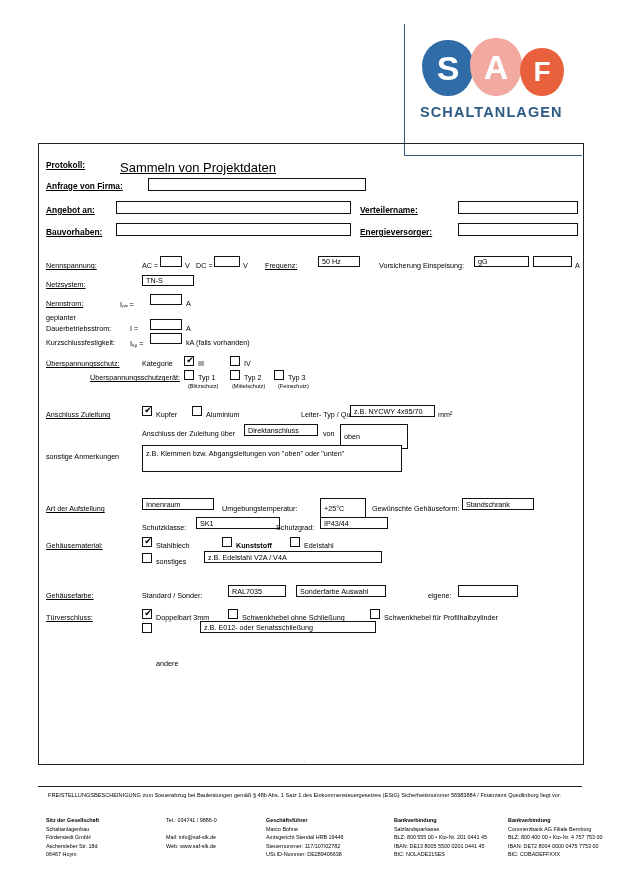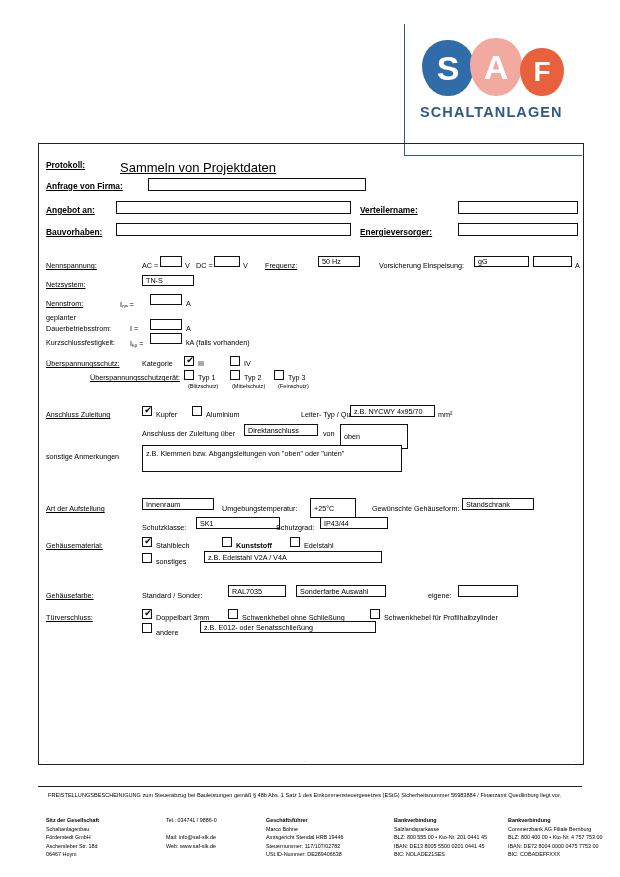--- a/index.html
+++ b/index.html
@@ -145,21 +145,21 @@
   <div class="fld" style="left:244px;top:424px;width:74px;height:12px;">Direktanschluss</div>
   <div class="lbl" style="left:323px;top:429px;">von</div>
   <div class="fld" style="left:340px;top:424px;width:68px;height:25px;">oben</div>
 
   <div class="lbl" style="left:46px;top:452px;">sonstige Anmerkungen</div>
   <div class="fld" style="left:142px;top:445px;width:260px;height:27px;align-items:flex-start;padding-top:3px;">z.B. Klemmen bzw. Abgangsleitungen von "oben" oder "unten"</div>
 
   <div class="lbl ul" style="left:46px;top:504px;">Art der Aufstellung</div>
   <div class="fld" style="left:142px;top:498px;width:72px;height:12px;">Innenraum</div>
   <div class="lbl" style="left:222px;top:504px;">Umgebungstemperatur:</div>
-  <div class="fld" style="left:310px;top:498px;width:46px;height:20px;">+25°C</div>
+  <div class="fld" style="left:320px;top:498px;width:46px;height:20px;">+25°C</div>
   <div class="lbl" style="left:372px;top:504px;">Gewünschte Gehäuseform:</div>
   <div class="fld" style="left:462px;top:498px;width:72px;height:12px;">Standschrank</div>
 
   <div class="lbl" style="left:142px;top:523px;">Schutzklasse:</div>
   <div class="fld" style="left:196px;top:517px;width:84px;height:12px;">SK1</div>
   <div class="lbl" style="left:276px;top:523px;">Schutzgrad:</div>
   <div class="fld" style="left:320px;top:517px;width:68px;height:12px;">IP43/44</div>
 
   <div class="lbl ul" style="left:46px;top:541px;">Gehäusematerial:</div>
   <div class="chk on" style="left:142px;top:537px;"></div>
@@ -182,21 +182,21 @@
 
   <div class="lbl ul" style="left:46px;top:613px;">Türverschluss:</div>
   <div class="chk on" style="left:142px;top:609px;"></div>
   <div class="lbl" style="left:156px;top:613px;">Doppelbart 3mm</div>
   <div class="chk" style="left:228px;top:609px;"></div>
   <div class="lbl" style="left:242px;top:613px;">Schwenkhebel ohne Schließung</div>
   <div class="chk" style="left:370px;top:609px;"></div>
   <div class="lbl" style="left:384px;top:613px;">Schwenkhebel für Profilhalbzylinder</div>
 
   <div class="chk" style="left:142px;top:623px;"></div>
-  <div class="lbl" style="left:156px;top:628px;">andere</div>
+  <div class="lbl" style="left:156px;top:659px;">andere</div>
   <div class="fld" style="left:200px;top:621px;width:176px;height:12px;">z.B. E012- oder Senatsschließung</div>
 
   <div class="dots" style="left:46px;top:757px;">.</div>
   <div class="dots" style="left:304px;top:757px;">.</div>
   <div class="dots" style="left:574px;top:757px;">.</div>
 
   <div class="botline"></div>
   <div class="freistell">FREISTELLUNGSBESCHEINIGUNG zum Steuerabzug bei Bauleistungen gemäß § 48b Abs. 1 Satz 1 des Einkommensteuergesetzes (EStG) Sicherheitsnummer 56983884 / Finanzamt Quedlinburg liegt vor.</div>
 
   <div class="botcols">

